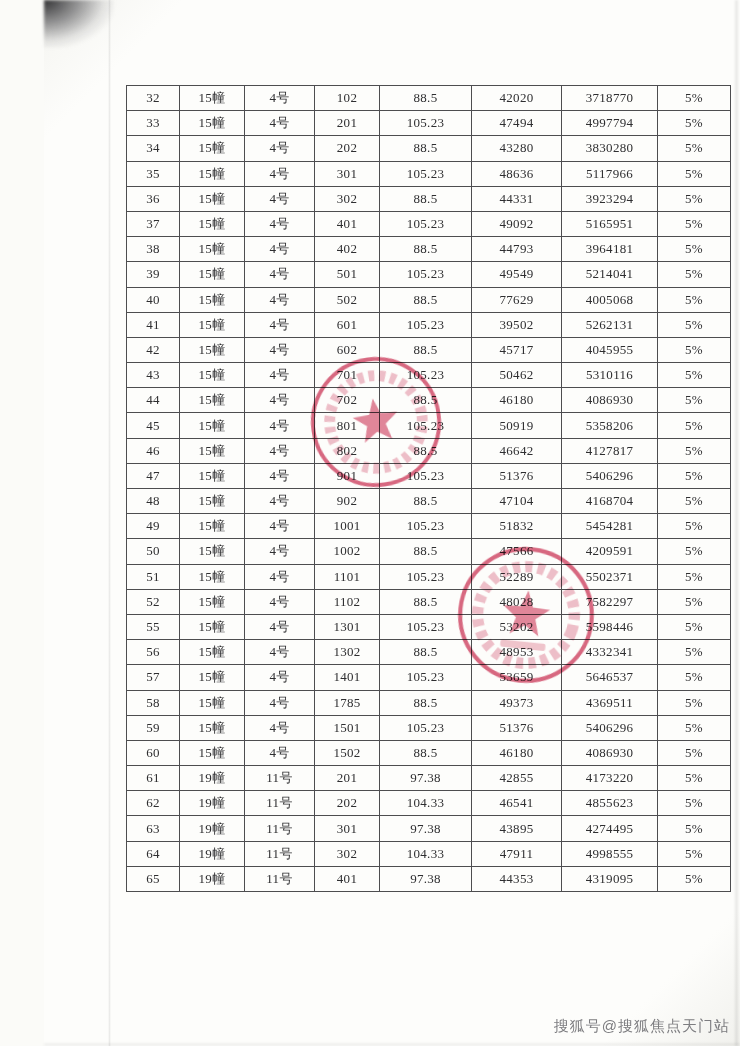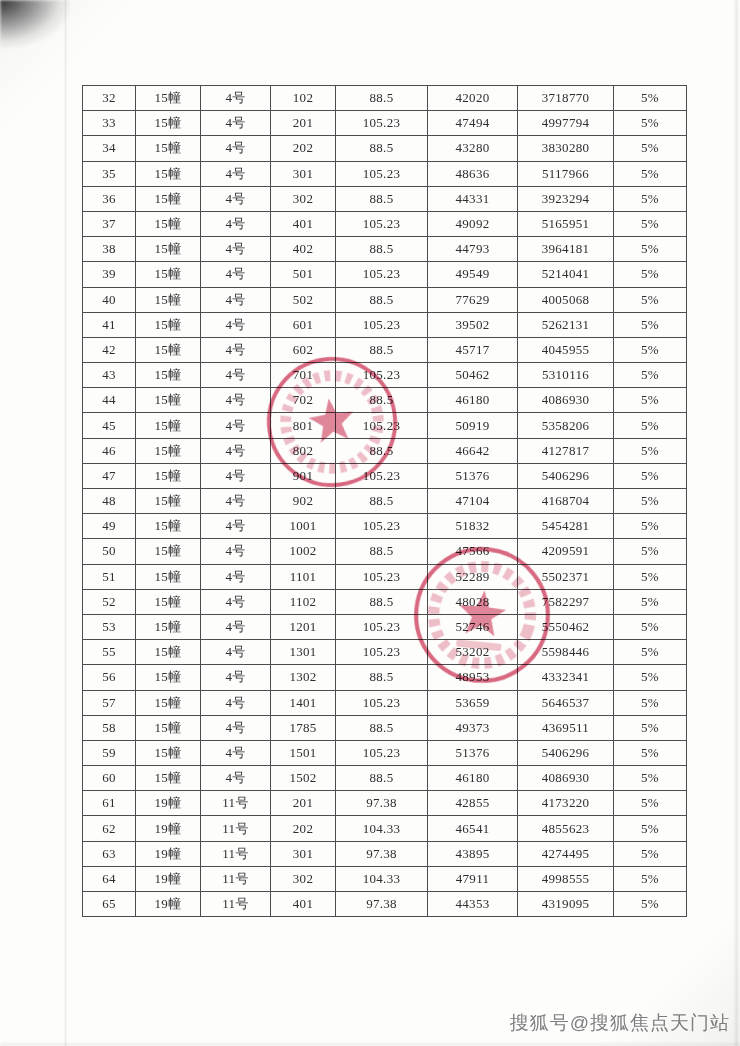--- a/index.html
+++ b/index.html
@@ -1,21 +1,21 @@
 <!DOCTYPE html>
 <html><head>
 <meta charset="utf-8">
 <style>
   html,body{margin:0;padding:0;}
   body{
     width:740px;height:1046px;position:relative;overflow:hidden;
     background:#fbfbf8;
     font-family:"Liberation Serif","DejaVu Serif",serif;
   }
-  .page{position:absolute;inset:0;background:linear-gradient(135deg,#f4f4f0 0%,#fdfdfb 8%,#fdfdfb 92%,#f1f1ed 100%);}
+  .page{position:absolute;inset:0;background:linear-gradient(135deg,#f4f4f0 0%,#fdfdfb 8%,#fdfdfb 92%,#f1f1ed 100%);margin-left:44px;}
   
   .scan-corner{
     position:absolute;left:0;top:0;width:70px;height:48px;
     background:radial-gradient(ellipse at 0% 0%,rgba(40,40,42,.95) 0%,rgba(70,70,74,.55) 35%,rgba(120,120,124,.18) 60%,rgba(0,0,0,0) 75%);
     filter:blur(1.5px);
   }
   .scan-fold{
     position:absolute;left:64px;top:0;width:3px;height:100%;
     background:linear-gradient(to right,rgba(0,0,0,0) 0%,rgba(0,0,0,.07) 50%,rgba(0,0,0,0) 100%);
   }
@@ -41,21 +41,21 @@
     overflow:hidden;white-space:nowrap;
   }
   
   .stamp{position:absolute;mix-blend-mode:multiply;opacity:.78;filter:blur(.4px);}
   .stamp1{left:263px;top:353px;width:138px;height:138px;transform:rotate(-8deg);}
   .stamp2{left:410px;top:543px;width:144px;height:144px;transform:rotate(6deg);}
   
   .watermark{
     position:absolute;right:10px;bottom:10px;
     font-family:"Liberation Sans","DejaVu Sans",sans-serif;
-    font-size:19px;color:#7d7d80;letter-spacing:1px;
+    font-size:15px;color:#7d7d80;letter-spacing:1px;
   }
 </style>
 </head>
 <body>
 
 <div class="page">
 
   <div class="scan-corner"></div>
   <div class="scan-fold"></div>
   <div class="scan-edge-right"></div>
@@ -277,30 +277,20 @@
           <td>52</td>
           <td>15幢</td>
           <td>4号</td>
           <td>1102</td>
           <td>88.5</td>
           <td>48028</td>
           <td>7582297</td>
           <td>5%</td>
         </tr>
         <tr>
-          <td>53</td>
-          <td>15幢</td>
-          <td>4号</td>
-          <td>1201</td>
-          <td>105.23</td>
-          <td>52746</td>
-          <td>5550462</td>
-          <td>5%</td>
-        </tr>
-        <tr>
           <td>55</td>
           <td>15幢</td>
           <td>4号</td>
           <td>1301</td>
           <td>105.23</td>
           <td>53202</td>
           <td>5598446</td>
           <td>5%</td>
         </tr>
         <tr>

